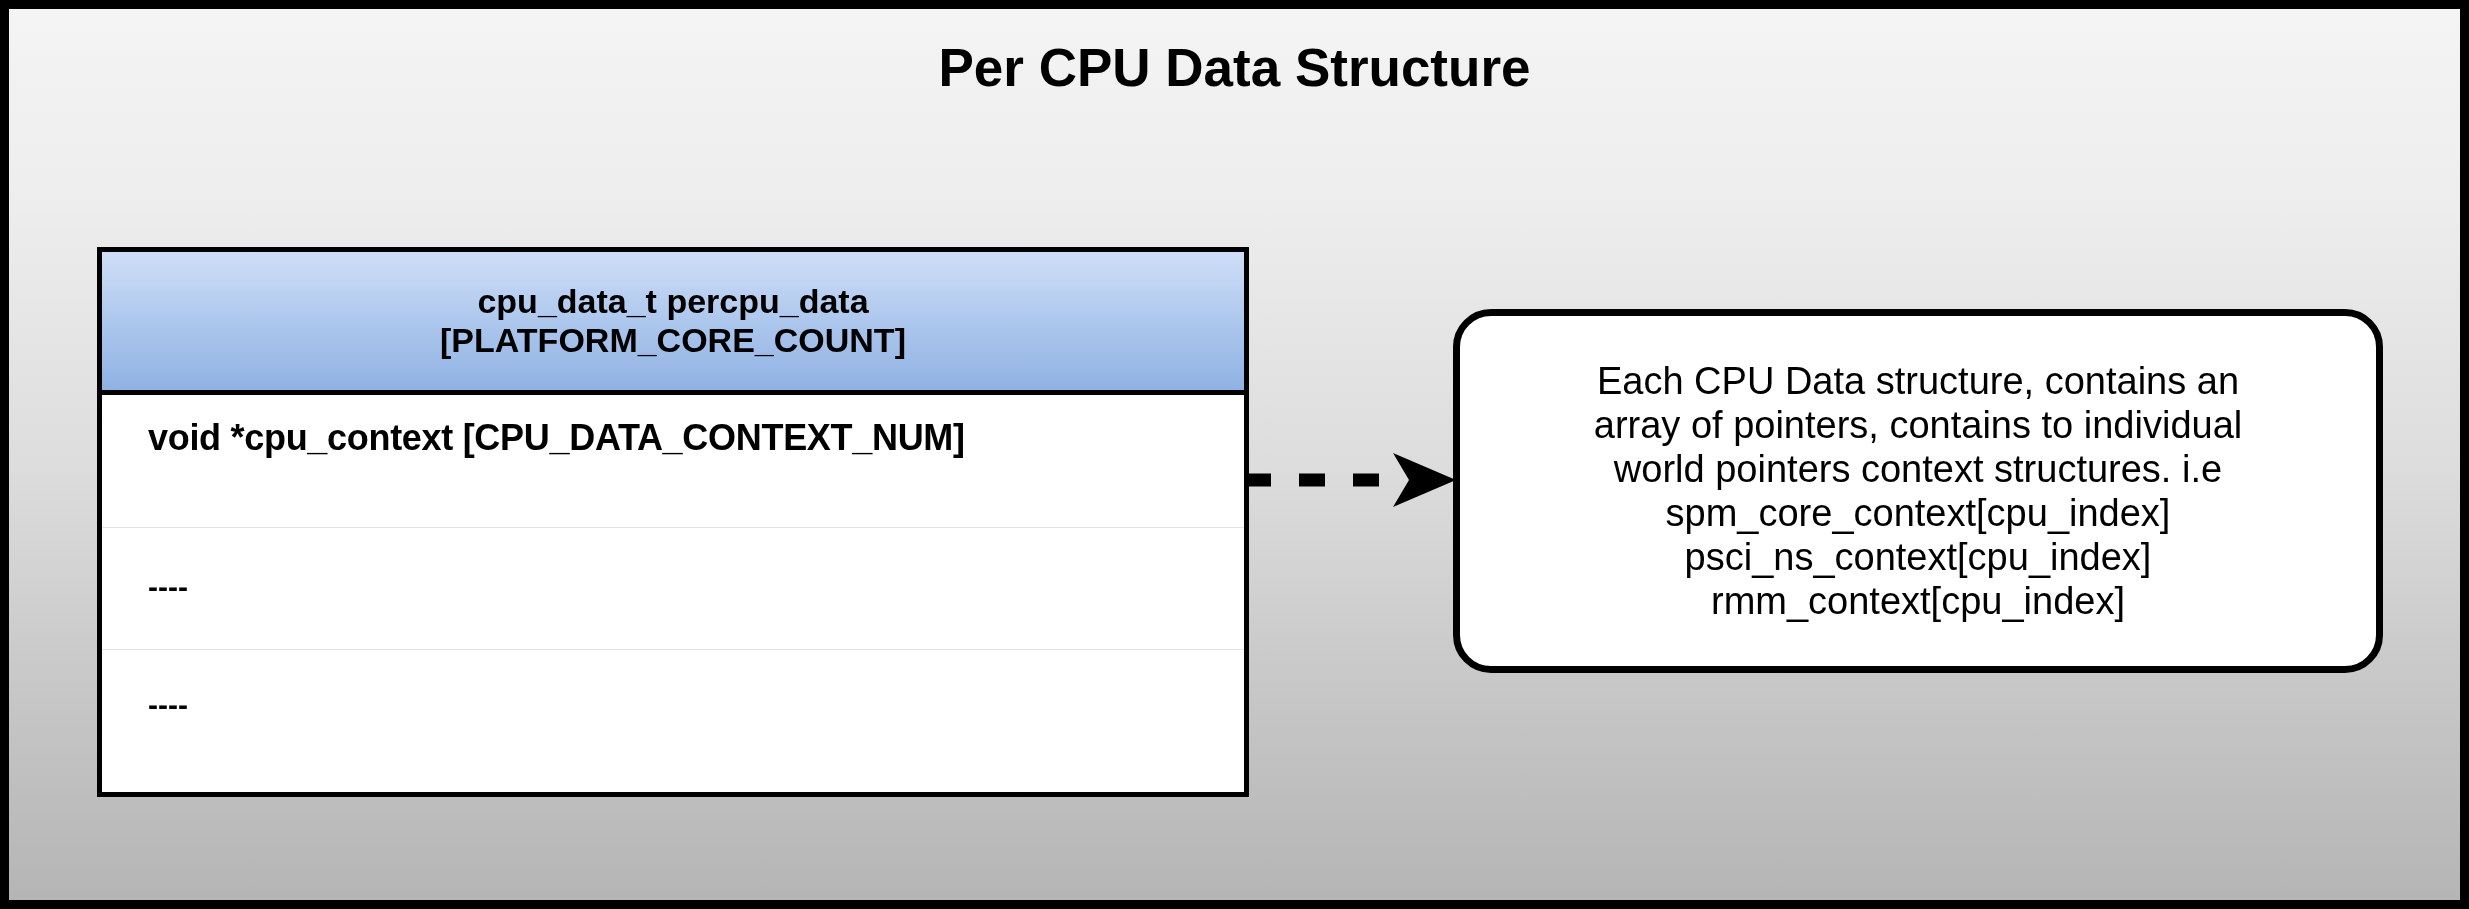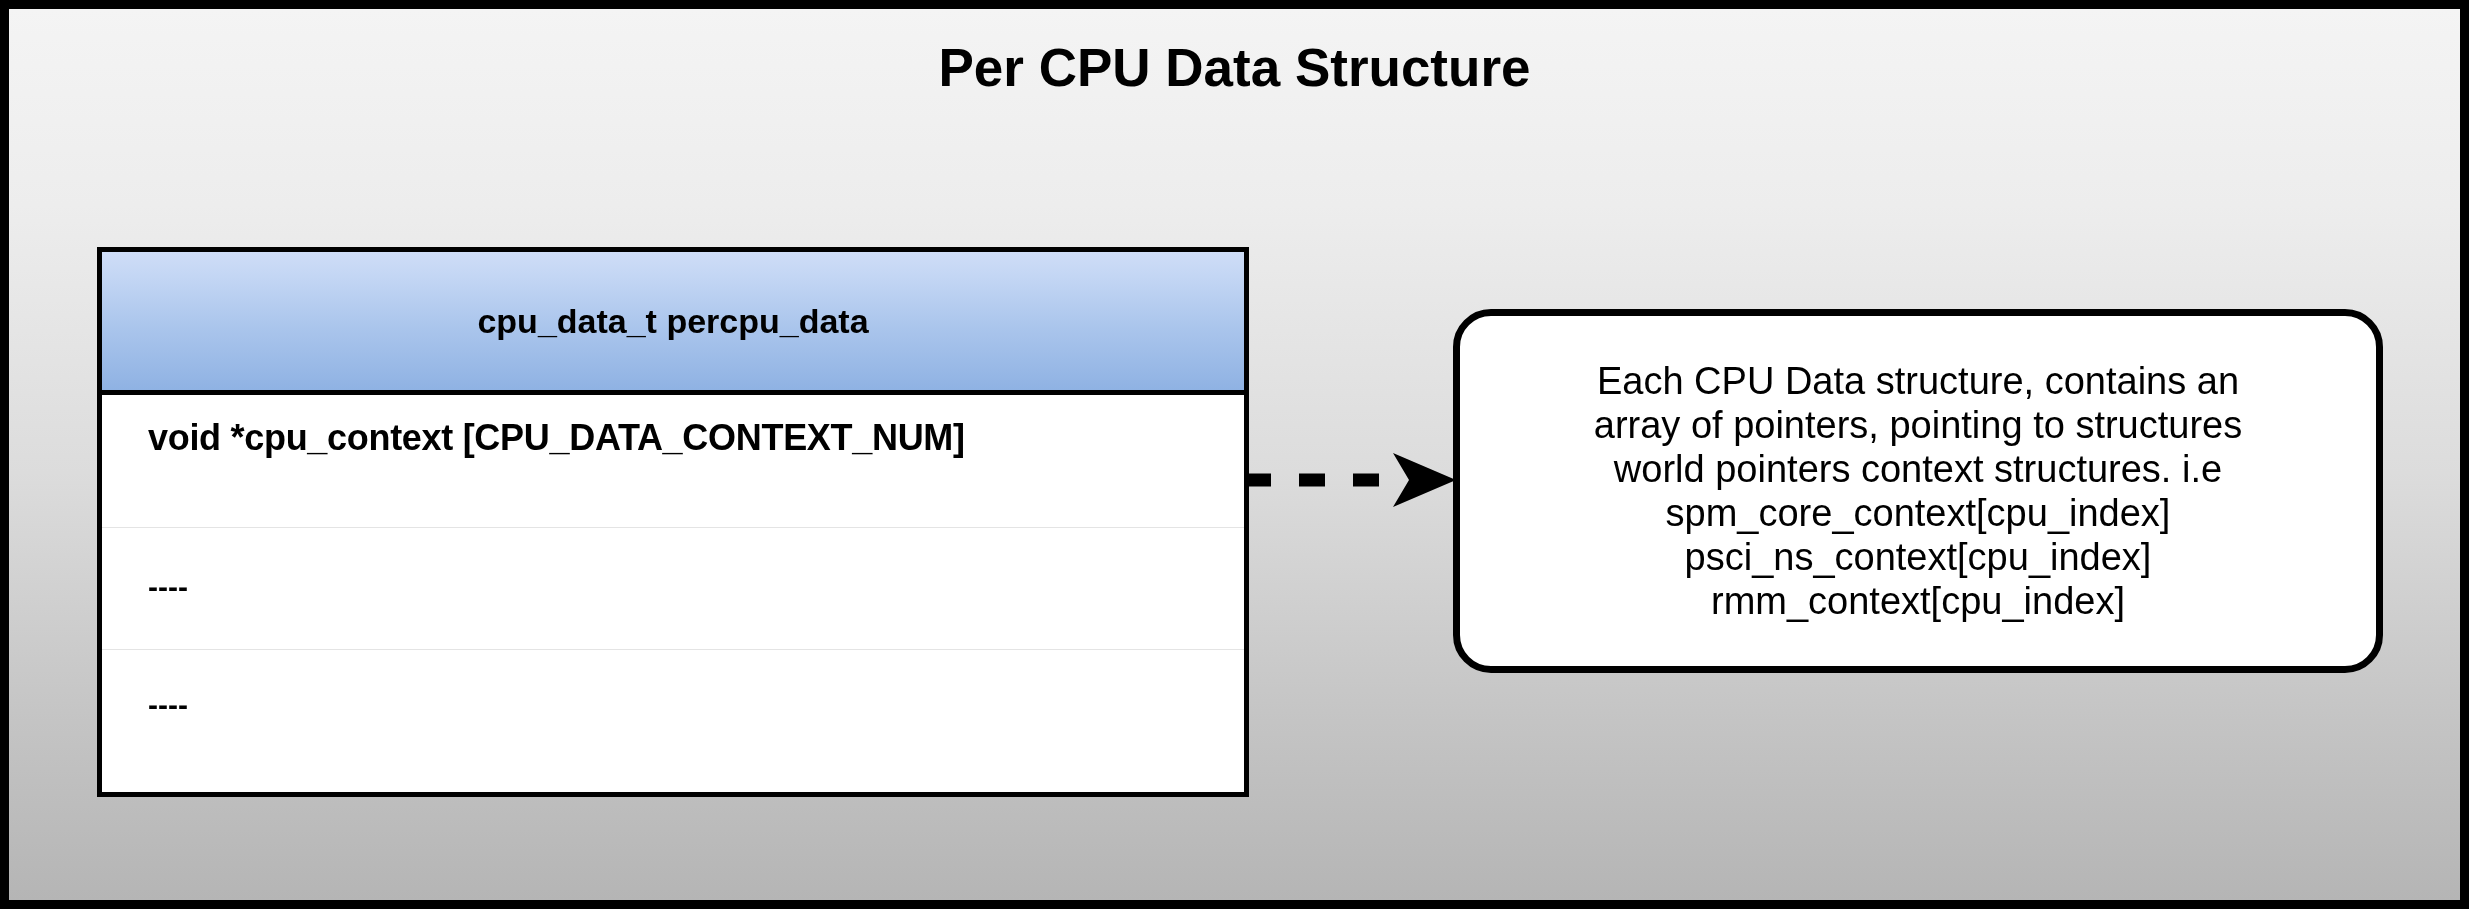--- a/index.html
+++ b/index.html
@@ -144,20 +144,21 @@
 <body>
 
 <div id="canvas">
 
   <div id="title">Per CPU Data Structure</div>
 
   <div id="struct-table">
 
     <div id="struct-header">
       <div class="hline">cpu_data_t percpu_data</div>
+      <div class="hline">[PLATFORM_CORE_COUNT]</div>
     </div>
 
     <div class="struct-row" id="row-0">
       <div class="cell">void *cpu_context [CPU_DATA_CONTEXT_NUM]</div>
     </div>
 
     <div class="struct-row" id="row-1">
       <div class="cell">----</div>
     </div>
 
@@ -169,20 +170,20 @@
 
   <div id="arrow-connector">
     <svg width="230" height="70" viewBox="0 0 230 70" xmlns="http://www.w3.org/2000/svg">
       <line x1="4" y1="35" x2="156" y2="35" stroke="#000000" stroke-width="13" stroke-dasharray="26,28" stroke-linecap="butt"></line>
       <path d="M 152 8 L 215 35 L 152 62 L 168 35 Z" fill="#000000"></path>
     </svg>
   </div>
 
   <div id="callout-note">
     <div class="nline">Each CPU Data structure, contains an</div>
-    <div class="nline">array of pointers, pointing to structures</div>
+    <div class="nline">array of pointers, contains to individual</div>
     <div class="nline">world pointers context structures. i.e</div>
     <div class="nline">spm_core_context[cpu_index]</div>
     <div class="nline">psci_ns_context[cpu_index]</div>
     <div class="nline">rmm_context[cpu_index]</div>
   </div>
 
 </div>
 
 </body></html>

